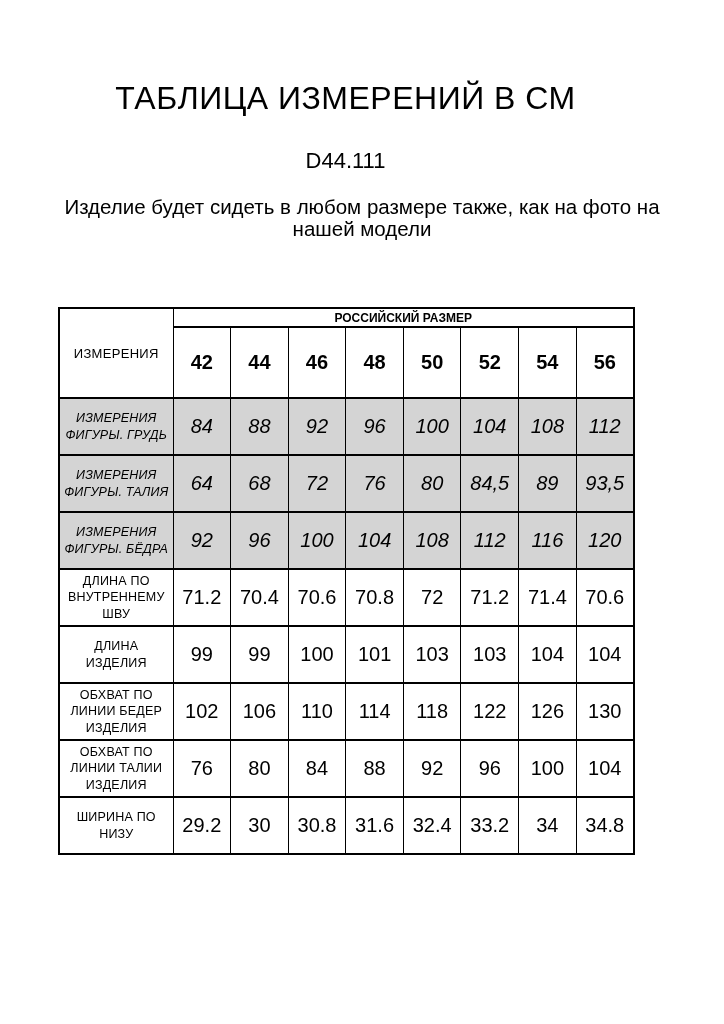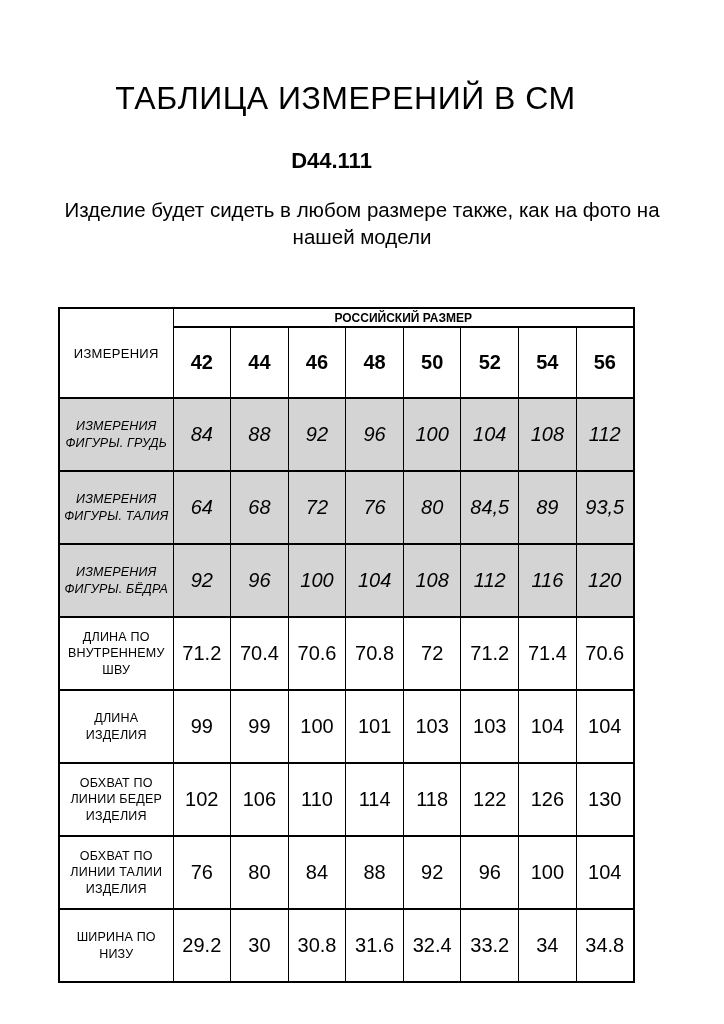--- a/index.html
+++ b/index.html
@@ -23,34 +23,34 @@
     width: 575px;
     margin: 0;
     text-align: center;
     font-size: 32px;
     font-weight: 400;
     letter-spacing: 0.5px;
   }
   .product-code {
     position: absolute;
     top: 148px;
-    left: 44px;
+    left: 58px;
     width: 575px;
     text-align: center;
     font-size: 22px;
-    font-weight: 700;
+    font-weight: 400;
   }
   .fit-note {
     position: absolute;
     top: 196px;
     left: 37px;
     width: 650px;
     text-align: center;
     font-size: 20.5px;
-    line-height: 27px;
+    line-height: 22px;
     font-weight: 400;
   }
   table.size-table {
     position: absolute;
     top: 307px;
     left: 58px;
     width: 575px;
     border-collapse: collapse;
     table-layout: fixed;
     border: 2px solid #000;
@@ -76,21 +76,21 @@
     font-size: 13px;
     font-weight: 400;
     letter-spacing: 0.3px;
   }
   .size-row { height: 71px; }
   .size-cell {
     font-size: 20px;
     font-weight: 700;
     margin-top: 10px;
   }
-  .data-row { height: 73px; }
+  .data-row { height: 57px; }
   .row-label {
     font-size: 12.5px;
     font-weight: 400;
     line-height: 1.3;
     letter-spacing: 0.2px;
   }
   .value-cell { font-size: 20px; font-weight: 400; }
   tr.figure-row { background: var(--gray-row, #d4d4d4); }
   tr.figure-row .row-label,
   tr.figure-row .value-cell { font-style: italic; }

